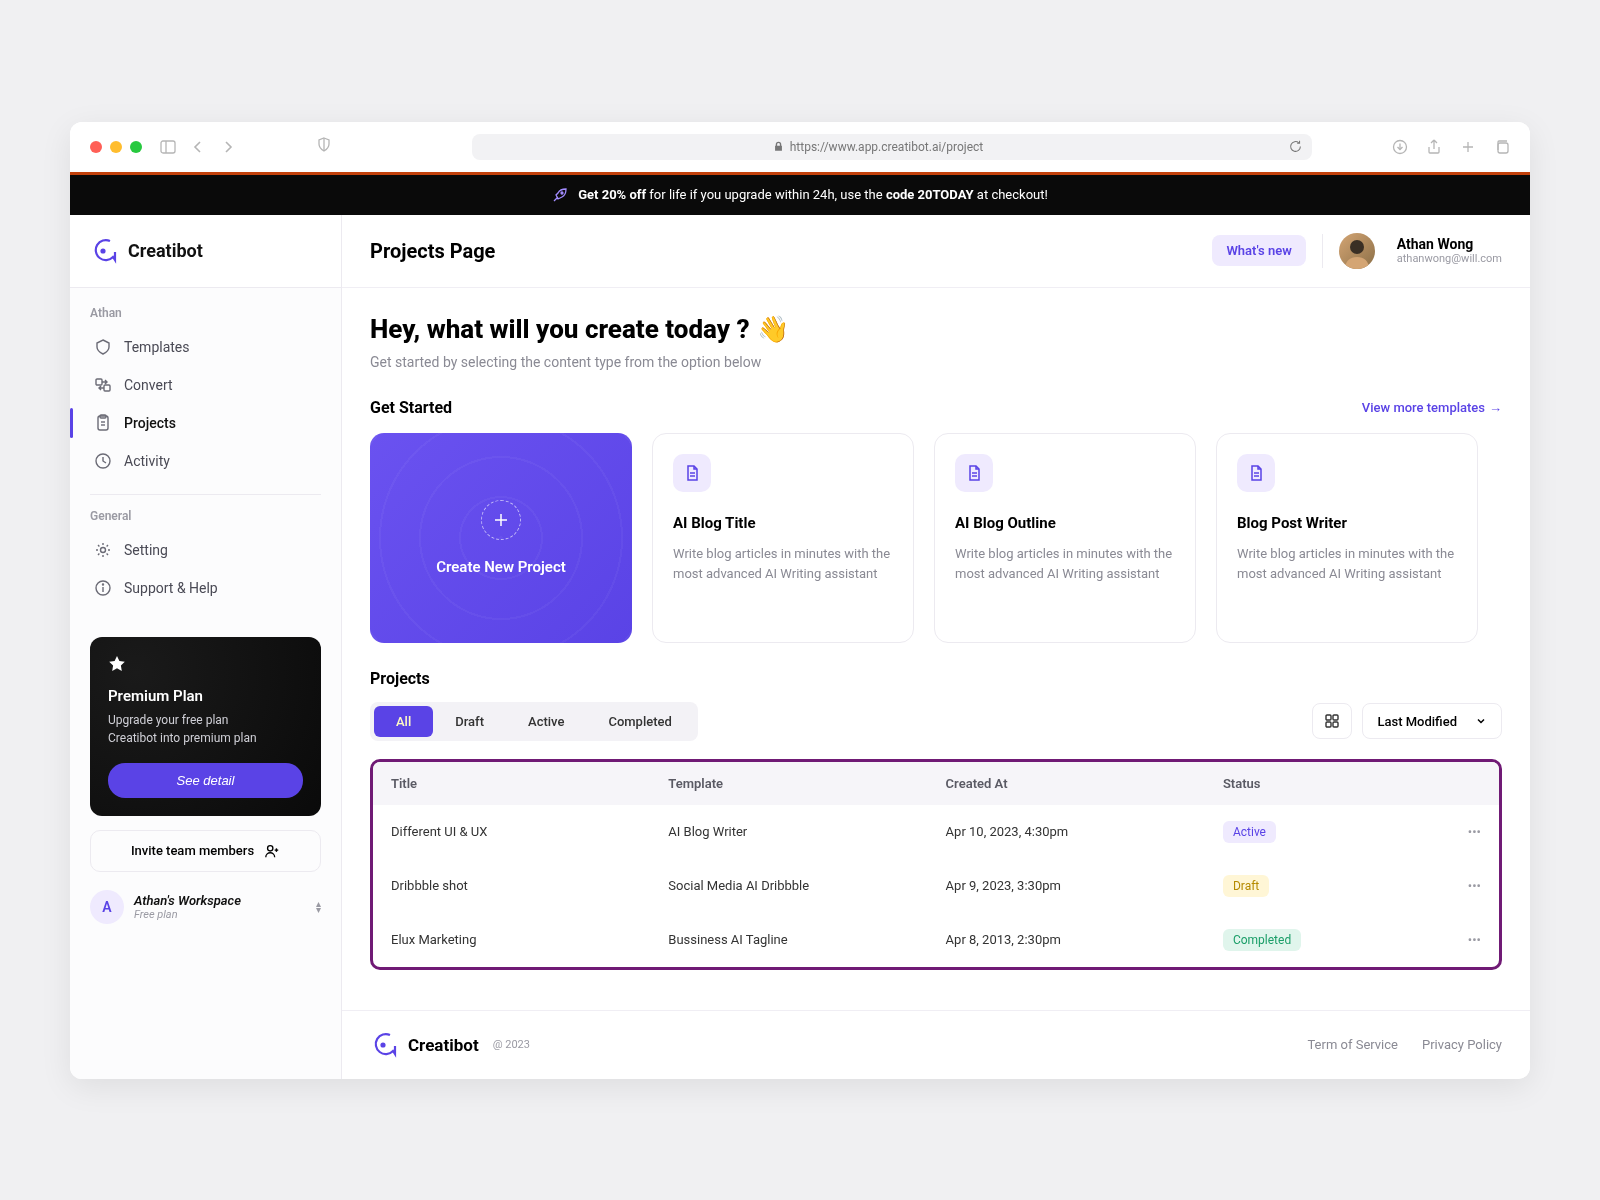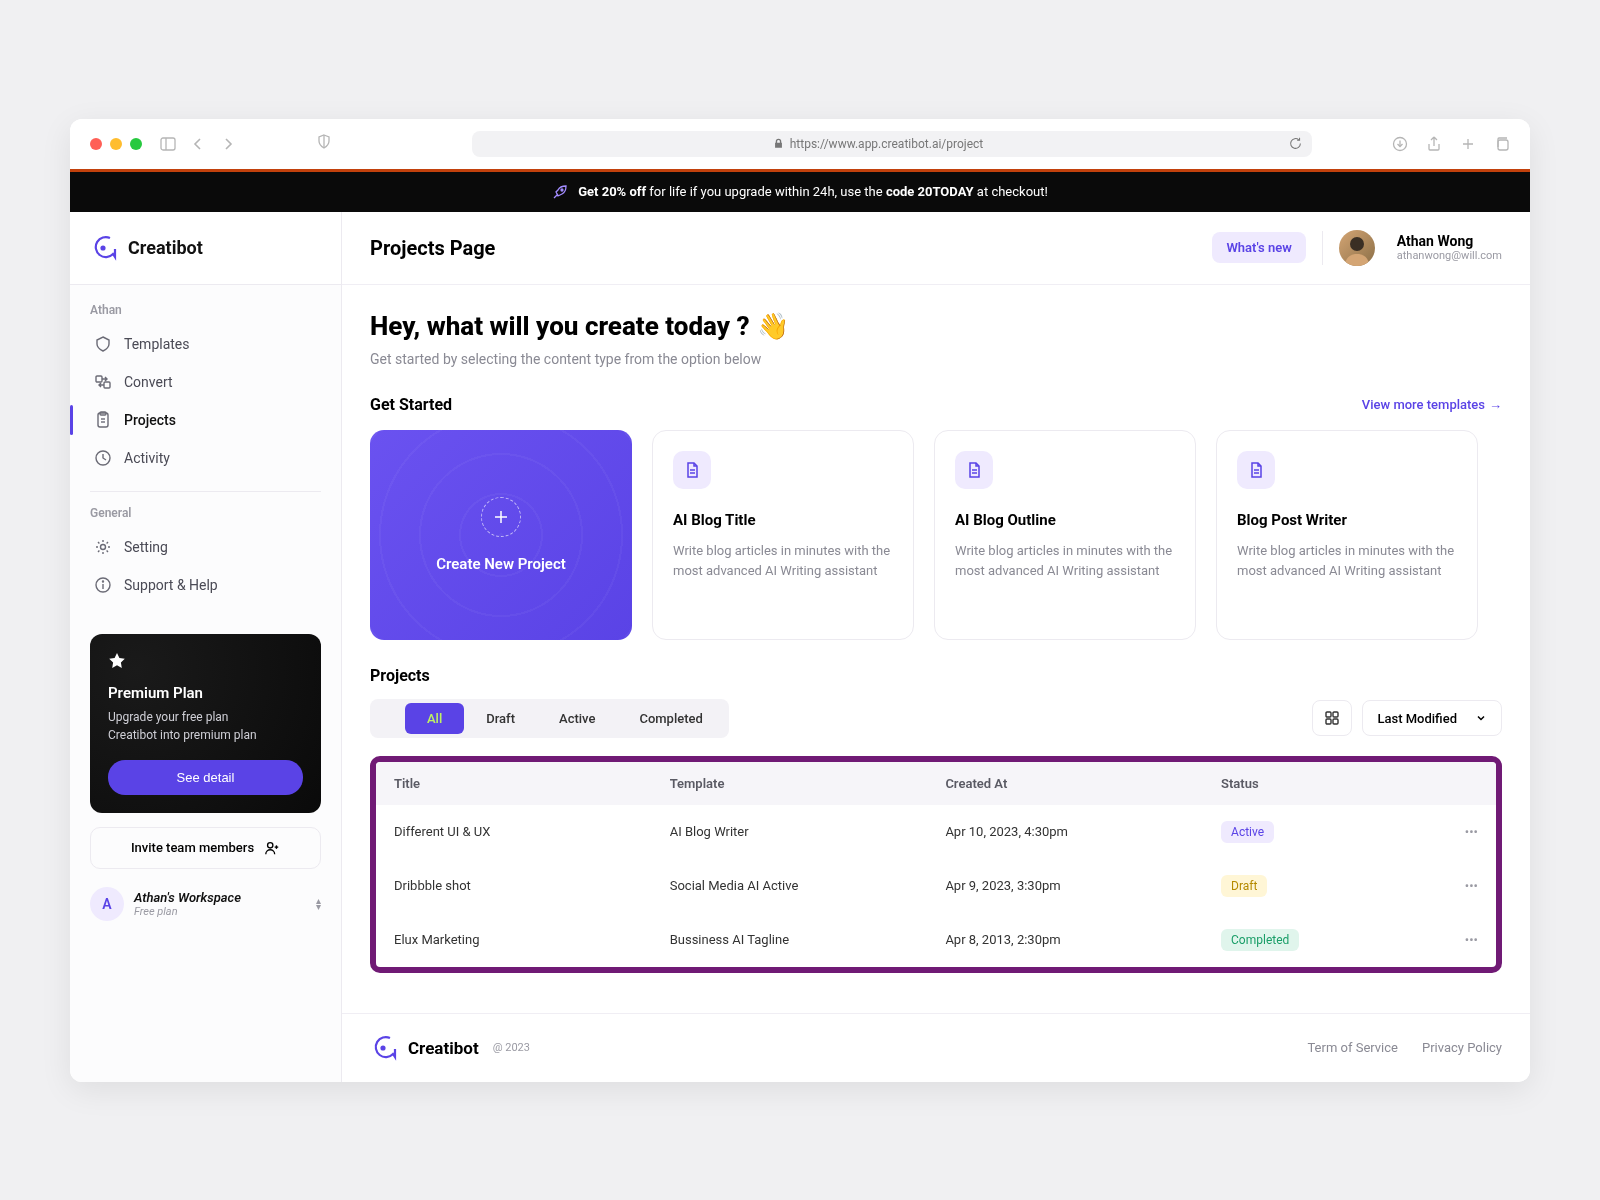--- a/index.html
+++ b/index.html
@@ -100,20 +100,21 @@
 }
 .premium-card .star { color:#fff; }
 .premium-title { font-weight:600; font-size:15px; margin:10px 0 6px; }
 .premium-sub { font-size:12px; color:#cfcfd6; line-height:1.5; }
 .premium-btn {
   margin-top:16px; width:100%;
   background:#5a43e6; color:#fff;
   border:none; border-radius:17px;
   padding:10px; font-size:13px; font-weight:500;
   cursor:pointer;
+  font-style:italic;
 }
 .invite-box {
   margin:14px 20px 0;
   border:1px solid #eceaf0; border-radius:10px;
   padding:12px; display:flex; align-items:center; justify-content:center;
   gap:10px; font-size:13px; font-weight:500; cursor:pointer;
 }
 .workspace-row {
   margin: 18px 20px 20px;
   display:flex; align-items:center; gap:10px;
@@ -184,33 +185,33 @@
 .card-desc { font-size:13px; color:#8a8a94; margin-top:12px; line-height:1.55;}
 .projects-section { margin-top:26px; }
 .projects-controls { display:flex; align-items:center; justify-content:space-between; margin-top:14px;}
 .tabs {
   display:flex; background:#f3f2f6; border-radius:8px; padding:4px;
 }
 .tab {
   padding:8px 22px; font-size:13px; font-weight:500; color:#333;
   border-radius:6px; cursor:pointer;
 }
-.tab.active { background:#5a43e6; color:#bef264;margin-left:31px; }
+.tab.active { background:#5a43e6; color:#fef9c3; }
 .right-controls { display:flex; gap:10px; }
 .icon-btn {
   border:1px solid #eceaf0; border-radius:8px;
   width:40px; height:36px; display:flex; align-items:center; justify-content:center;
   cursor:pointer; color:#333;
 }
 .sort-btn {
   border:1px solid #eceaf0; border-radius:8px;
   padding:0 14px; height:36px; display:flex; align-items:center;
   gap:18px; cursor:pointer; font-size:13px; font-weight:500;
 }
-.table { margin-top:18px; border:6px solid #701a75; border-radius:10px; overflow:hidden;}
+.table { margin-top:18px; border:3px solid #701a75; border-radius:10px; overflow:hidden;}
 .thead {
   display:grid; grid-template-columns: 1.4fr 1.4fr 1.4fr 1fr 60px;
   background:#f6f5f9; padding:14px 18px;
   font-size:13px; font-weight:600; color:#5a5a64;
 }
 .trow {
   display:grid; grid-template-columns: 1.4fr 1.4fr 1.4fr 1fr 60px;
   padding:16px 18px; font-size:13px; color:#333;
   align-items:center;
 }
@@ -524,21 +525,21 @@
             </div>
             <div class="trow">
               <div>Different UI &amp; UX</div>
               <div>AI Blog Writer</div>
               <div>Apr 10, 2023, 4:30pm</div>
               <div><span class="badge badge-active">Active</span></div>
               <div class="row-more">•••</div>
             </div>
             <div class="trow">
               <div>Dribbble shot</div>
-              <div>Social Media AI Active</div>
+              <div>Social Media AI Dribbble</div>
               <div>Apr 9, 2023, 3:30pm</div>
               <div><span class="badge badge-draft">Draft</span></div>
               <div class="row-more">•••</div>
             </div>
             <div class="trow">
               <div>Elux Marketing</div>
               <div>Bussiness AI Tagline</div>
               <div>Apr 8, 2013, 2:30pm</div>
               <div><span class="badge badge-completed">Completed</span></div>
               <div class="row-more">•••</div>

